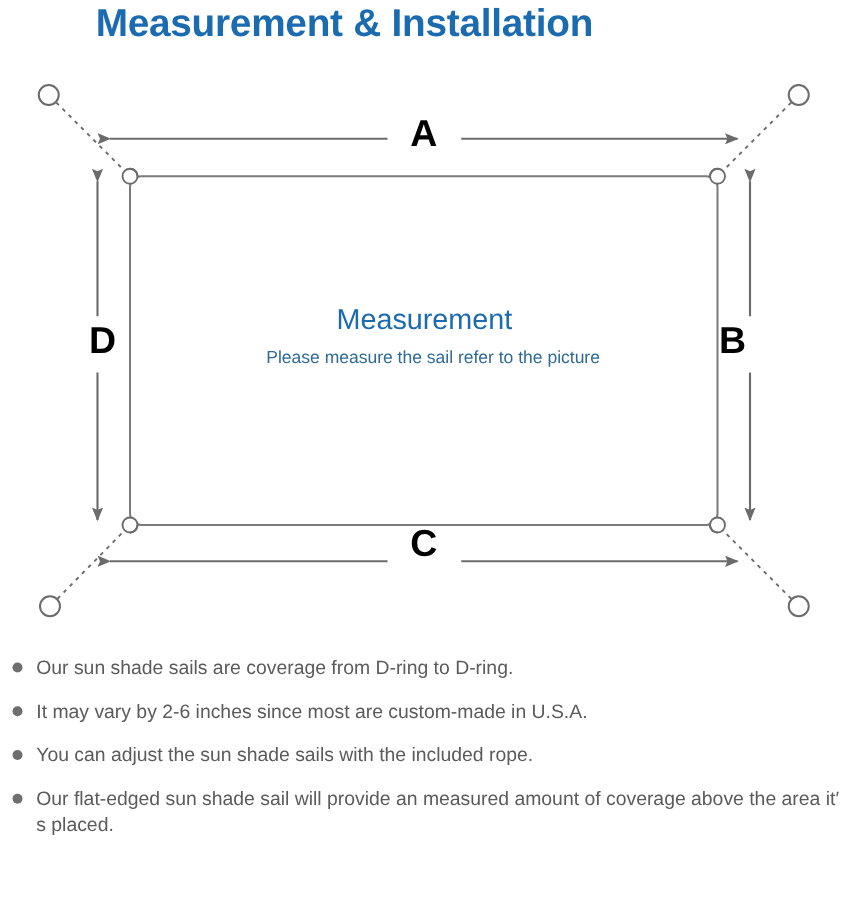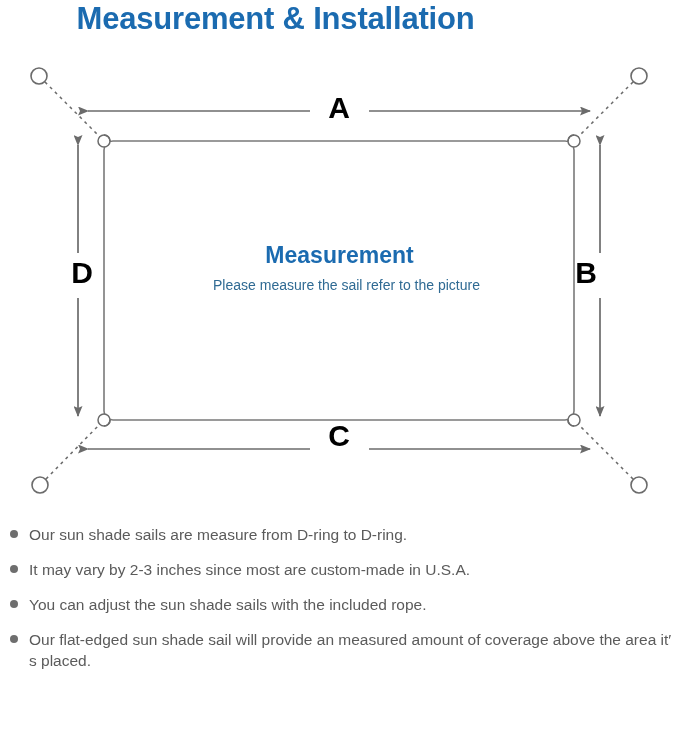--- a/index.html
+++ b/index.html
@@ -45,21 +45,21 @@
   #sail-caption {
     position: absolute;
     left: 0;
     top: 192px;
     width: 679px;
     text-align: center;
     pointer-events: none;
   }
   #sail-caption .cap-title {
     font-size: 23px;
-    font-weight: bold;
+    font-weight: normal;
     color: #1b6bb0;
     line-height: 30px;
   }
   #sail-caption .cap-sub {
     font-size: 14px;
     color: #2f6a93;
     line-height: 22px;
     margin-top: 4px;
     padding-left: 14px;
   }
@@ -168,26 +168,26 @@
   <div class="dim-label" id="dim-a">A</div>
   <div class="dim-label" id="dim-b">B</div>
   <div class="dim-label" id="dim-c">C</div>
   <div class="dim-label" id="dim-d">D</div>
 </div>
 
 <div id="notes">
 
   <div class="note-item">
     <span class="note-bullet"></span>
-    <span class="note-text">Our sun shade sails are measure from D-ring to D-ring.</span>
+    <span class="note-text">Our sun shade sails are coverage from D-ring to D-ring.</span>
   </div>
 
   <div class="note-item">
     <span class="note-bullet"></span>
-    <span class="note-text">It may vary by 2-3 inches since most are custom-made in U.S.A.</span>
+    <span class="note-text">It may vary by 2-6 inches since most are custom-made in U.S.A.</span>
   </div>
 
 
   <div class="note-item">
     <span class="note-bullet"></span>
     <span class="note-text">You can adjust the sun shade sails with the included rope.</span>
   </div>
 
   <div class="note-item">
     <span class="note-bullet"></span>

